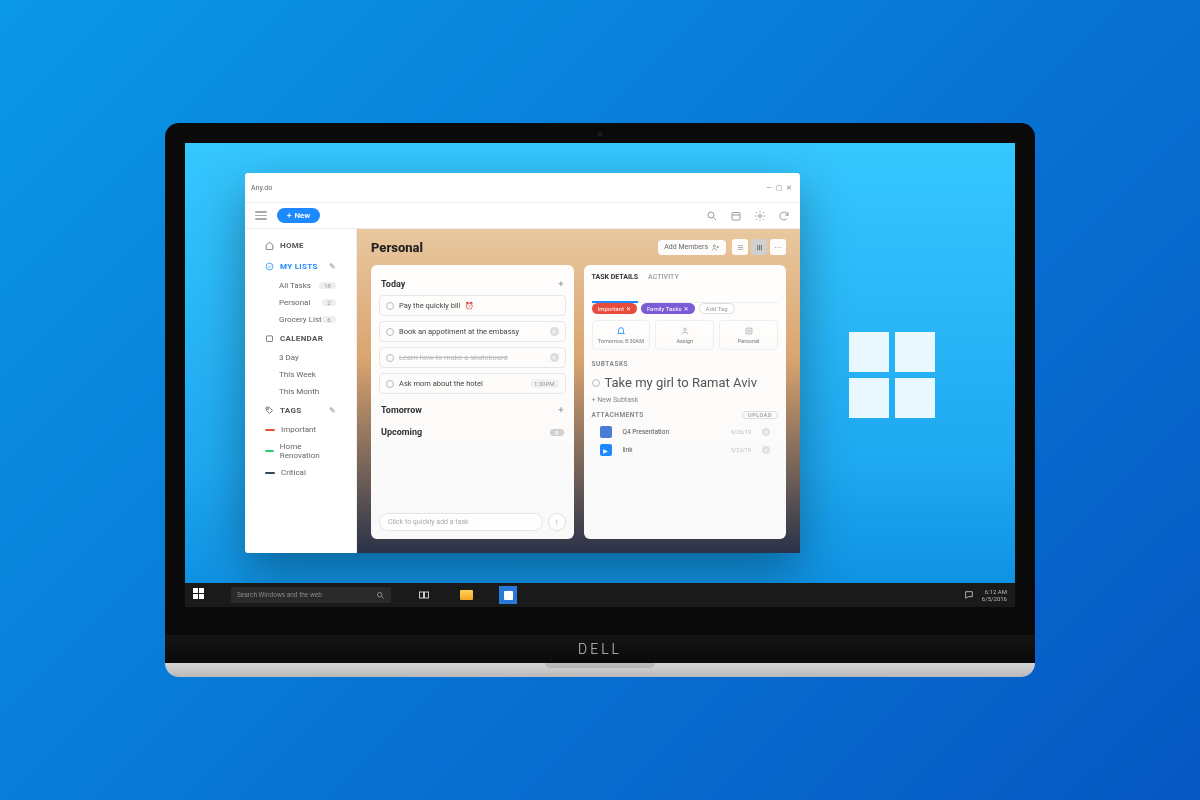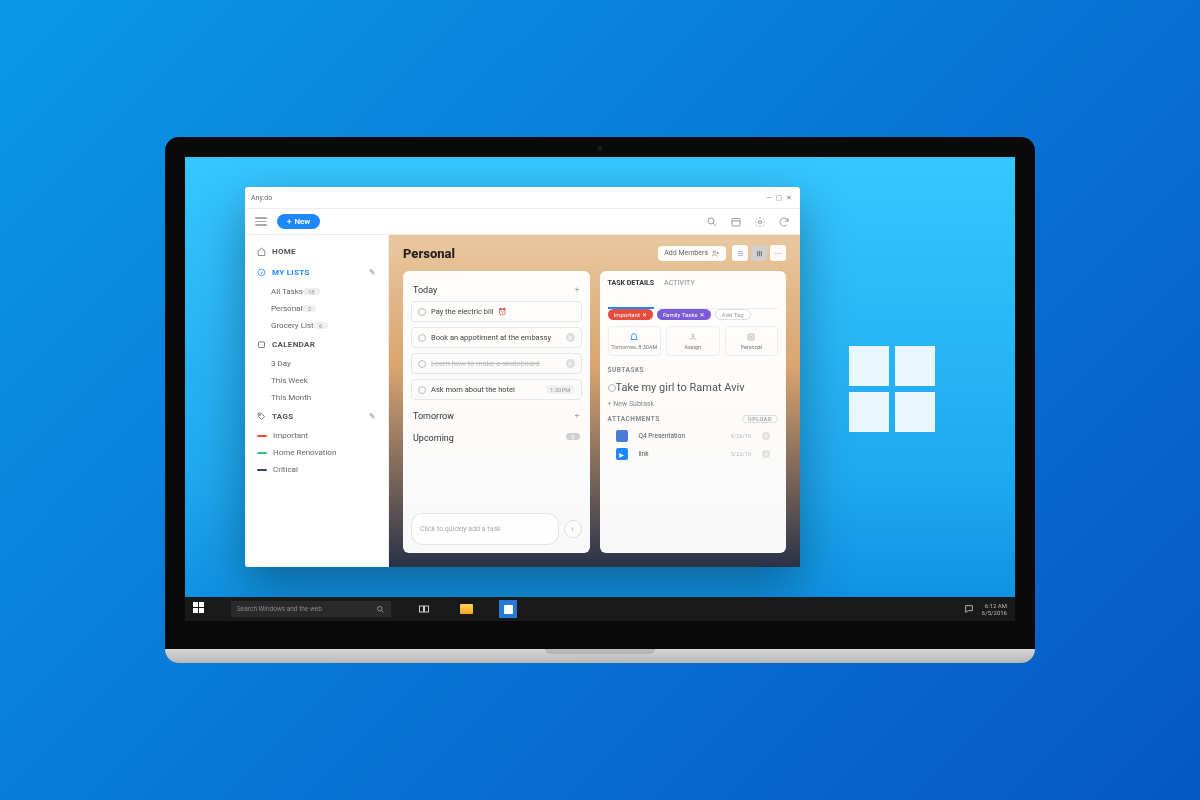--- a/index.html
+++ b/index.html
@@ -4,71 +4,71 @@
 <style>
 *{box-sizing:border-box;margin:0;padding:0;font-family:-apple-system,BlinkMacSystemFont,"Segoe UI",Roboto,sans-serif}
 body{width:1200px;height:800px;background:linear-gradient(135deg,#0a98e6 0%,#0873d4 55%,#0658c2 100%);overflow:hidden;position:relative}
 .laptop{position:absolute;left:50%;top:50%;transform:translate(-50%,-50%);width:870px}
 .screen-bezel{background:#0a0a0a;border-radius:14px 14px 0 0;padding:20px 20px 28px 20px;position:relative}
 .camera{position:absolute;left:50%;top:9px;transform:translateX(-50%);width:5px;height:5px;border-radius:50%;background:#1b1b1b}
 .screen{width:830px;height:464px;background:linear-gradient(180deg,#36c7ff 0%,#1ea8f0 70%,#0c8de0 100%);position:relative;overflow:hidden}
 .winlogo{position:absolute;right:80px;top:50%;transform:translateY(-50%);display:grid;grid-template-columns:40px 40px;grid-template-rows:40px 40px;gap:6px}
 .winlogo div{background:rgba(255,255,255,.9)}
 .app-window{position:absolute;left:60px;top:30px;width:555px;height:380px;background:#fff;border-radius:3px;box-shadow:0 18px 50px rgba(0,0,0,.35);display:flex;flex-direction:column;font-size:8px;color:#333}
-.titlebar{height:22px;display:flex;align-items:center;padding:0 6px;border-bottom:1px solid #eee;font-size:7px;color:#666}
+.titlebar{height:30px;display:flex;align-items:center;padding:0 6px;border-bottom:1px solid #eee;font-size:7px;color:#666}
 .titlebar .title{flex:1}
 .titlebar .wc{width:10px;text-align:center;color:#888;cursor:pointer}
 .toolbar{height:26px;display:flex;align-items:center;padding:0 10px;gap:10px;border-bottom:1px solid #eee}
 .hamburger{display:flex;flex-direction:column;gap:2px;cursor:pointer}
 .hamburger span{width:12px;height:1.5px;background:#aaa;border-radius:1px}
 .new-btn{background:#1e88ff;color:#fff;border-radius:10px;padding:3px 10px;font-size:8px;font-weight:600;display:flex;align-items:center;gap:3px;cursor:pointer}
 .toolbar-right{margin-left:auto;display:flex;gap:12px;align-items:center}
 .tb-icon{width:12px;height:12px;color:#999;cursor:pointer;display:flex;align-items:center;justify-content:center}
 .body{flex:1;display:flex;overflow:hidden}
-.sidebar{width:144px;border-right:1px solid #eee;padding:6px 0;overflow:hidden}
+.sidebar{width:112px;border-right:1px solid #eee;padding:6px 8px;overflow:hidden}
 .sb-section{padding:6px 12px;display:flex;align-items:center;gap:6px;font-size:8px;font-weight:700;color:#555;letter-spacing:.3px}
 .sb-section.active{color:#1e88ff}
-.sb-item{padding:4px 12px 4px 26px;font-size:8px;color:#666;display:flex;align-items:center;justify-content:flex-start;cursor:pointer}
+.sb-item{padding:4px 12px 4px 26px;font-size:8px;color:#666;display:flex;align-items:center;justify-content:space-between;cursor:pointer}
 .sb-item .badge{background:#eee;color:#999;border-radius:7px;padding:0 5px;font-size:6px;min-width:14px;text-align:center}
 .sb-tag{padding:4px 12px 4px 12px;display:flex;align-items:center;gap:6px;font-size:8px;color:#666;cursor:pointer}
 .tag-dash{width:10px;height:2px;border-radius:1px}
 .pencil{margin-left:auto;color:#bbb;font-size:8px}
 .content{flex:1;background:linear-gradient(180deg,#e9c8a0 0%,#d9a46f 40%,#2a3248 100%);position:relative;display:flex;flex-direction:column}
 .content-header{display:flex;align-items:center;padding:10px 14px;gap:8px}
 .page-title{font-size:13px;font-weight:800;color:#222}
 .header-right{margin-left:auto;display:flex;gap:6px;align-items:center}
 .chip{background:rgba(255,255,255,.95);border-radius:4px;padding:3px 6px;font-size:7px;color:#666;display:flex;align-items:center;gap:3px;cursor:pointer}
 .view-icons{display:flex;gap:3px}
 .vi{width:16px;height:16px;background:rgba(255,255,255,.95);border-radius:3px;display:flex;align-items:center;justify-content:center;cursor:pointer;color:#999}
 .vi.active{background:#d0d0d0}
 .columns{flex:1;display:flex;gap:10px;padding:0 14px 14px 14px;overflow:hidden}
 .col{background:rgba(255,255,255,.97);border-radius:6px;flex:1;padding:8px;display:flex;flex-direction:column;overflow:hidden}
-.group-head{display:flex;align-items:flex-start;justify-content:space-between;font-size:9px;font-weight:400;color:#333;padding:6px 2px}
+.group-head{display:flex;align-items:center;justify-content:space-between;font-size:9px;font-weight:700;color:#333;padding:6px 2px}
 .task{border:1px solid #e6e6e6;border-radius:4px;padding:5px 6px;margin-bottom:5px;display:flex;align-items:center;gap:5px;font-size:7.5px;color:#444;cursor:pointer}
 .task .circle{width:8px;height:8px;border:1px solid #bbb;border-radius:50%;flex-shrink:0}
 .task.done{color:#bbb}
 .task.done .txt{text-decoration:line-through}
 .task .meta{margin-left:auto;font-size:6px;background:#f1f1f1;border-radius:6px;padding:1px 4px;color:#999}
 .task .xmark{margin-left:auto;width:9px;height:9px;background:#ddd;border-radius:50%;color:#fff;font-size:6px;display:flex;align-items:center;justify-content:center}
 .clock-icon{color:#e67e22;font-size:7px}
 .pill-count{background:#d0d0d0;color:#fff;border-radius:8px;padding:0 5px;font-size:6px}
 .quickadd{margin-top:auto;display:flex;gap:5px;align-items:center}
-.quickadd .field{flex:1;border:1px solid rgba(0,0,0,.1);border-radius:12px;padding:11px 8px;font-size:7px;color:#aaa;background:rgba(255,255,255,.8)}
+.quickadd .field{flex:1;border:1px solid rgba(0,0,0,.1);border-radius:12px;padding:4px 8px;font-size:7px;color:#aaa;background:rgba(255,255,255,.8)}
 .quickadd .up{width:18px;height:18px;border:1px solid rgba(0,0,0,.12);border-radius:50%;display:flex;align-items:center;justify-content:center;color:#aaa;background:rgba(255,255,255,.8)}
 .detail-tabs{display:flex;gap:10px;font-size:7px;font-weight:700;color:#aaa;border-bottom:1px solid #eee;padding-bottom:4px}
 .detail-tabs .active{color:#333;border-bottom:2px solid #1e88ff;padding-bottom:20px;margin-bottom:-5px}
 .detail-title{font-size:10px;font-weight:800;color:#222;margin:6px 0;line-height:1.3}
 .tags-row{display:flex;gap:4px;margin-bottom:6px}
 .tag-pill{border-radius:8px;padding:1px 6px;font-size:6px;color:#fff;display:flex;align-items:center;gap:2px}
 .tag-pill.outline{background:#fff;border:1px solid #ddd;color:#999}
 .action-row{display:flex;gap:5px;margin-bottom:6px}
 .action-box{flex:1;border:1px solid #eee;border-radius:4px;padding:5px 2px;display:flex;flex-direction:column;align-items:center;gap:2px;font-size:5.5px;color:#777;cursor:pointer}
 .action-box svg{width:10px;height:10px}
 .sec-head{font-size:6.5px;font-weight:700;color:#888;letter-spacing:.5px;margin:4px 0}
-.subtask{display:flex;align-items:center;font-size:11px;color:#555;padding:3px 0}
+.subtask{display:flex;align-items:center;gap:5px;font-size:13px;color:#555;padding:3px 0}
 .addsub{font-size:7px;color:#888;padding:3px 0;cursor:pointer}
 .att-head{display:flex;justify-content:space-between;align-items:center}
 .upload-pill{border:1px solid #ddd;border-radius:8px;padding:0 5px;font-size:5.5px;color:#aaa}
 .att-row{display:flex;align-items:center;gap:11px;font-size:6.5px;color:#555;padding:3px 8px}
 .att-thumb{width:12px;height:12px;border-radius:2px}
 .att-row .date{margin-left:auto;color:#bbb;font-size:5.5px}
 .att-row .rm{width:8px;height:8px;background:#e0e0e0;border-radius:50%;color:#fff;font-size:5px;display:flex;align-items:center;justify-content:center}
 .taskbar{position:absolute;left:0;right:0;bottom:0;height:24px;background:#1a1a1a;display:flex;align-items:center;padding:0 8px;gap:24px;color:#bbb;font-size:7px}
 .start{width:14px;height:14px;display:grid;grid-template-columns:5px 5px;grid-template-rows:5px 5px;gap:1px;cursor:pointer}
 .start div{background:#fff}
@@ -241,21 +241,21 @@
 
             <div class="columns">
 
               <div class="col">
                 <div class="group-head">
                   <span>Today</span>
                   <span style="color:#aaa">+</span>
                 </div>
                 <div class="task">
                     <span class="circle"></span>
-                    <span class="txt">Pay the electric bill</span>
+                    <span class="txt">Pay the quickly bill</span>
                     <span class="clock-icon">⏰</span>
                   </div>
                 <div class="task">
                     <span class="circle"></span>
                     <span class="txt">Book an appotiment at the embassy</span>
                     <span class="xmark">✕</span>
                   </div>
                 <div class="task done">
                     <span class="circle"></span>
                     <span class="txt">Learn how to make a skateboard</span>
@@ -382,14 +382,17 @@
             </svg>
           <div>
             <div>6:12 AM</div>
             <div>6/5/2016</div>
           </div>
         </div>
       </div>
 
     </div>
   </div>
+  <div class="hinge">
+      <span>DELL</span>
+    </div>
   <div class="base"></div>
 </div>
 
 </body></html>

